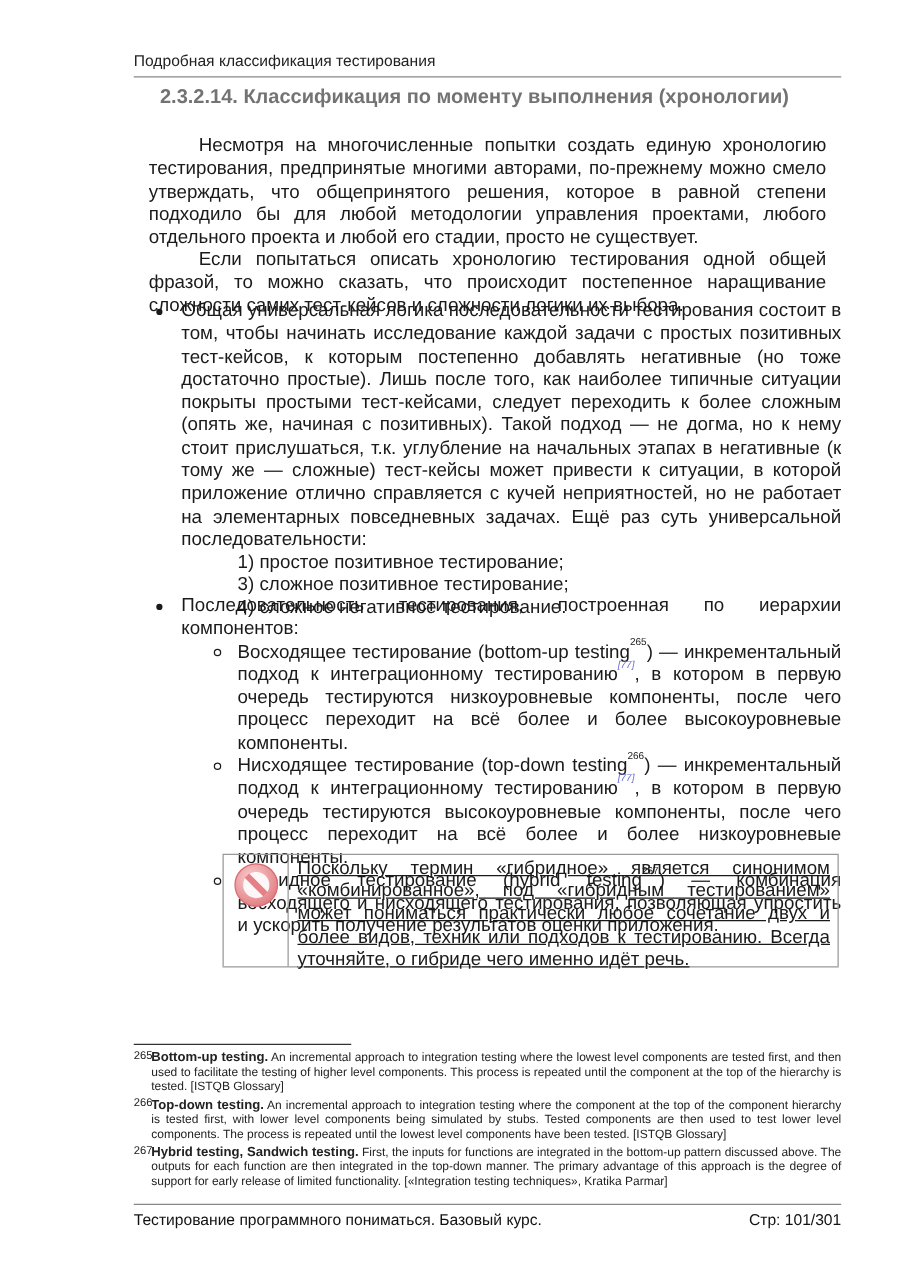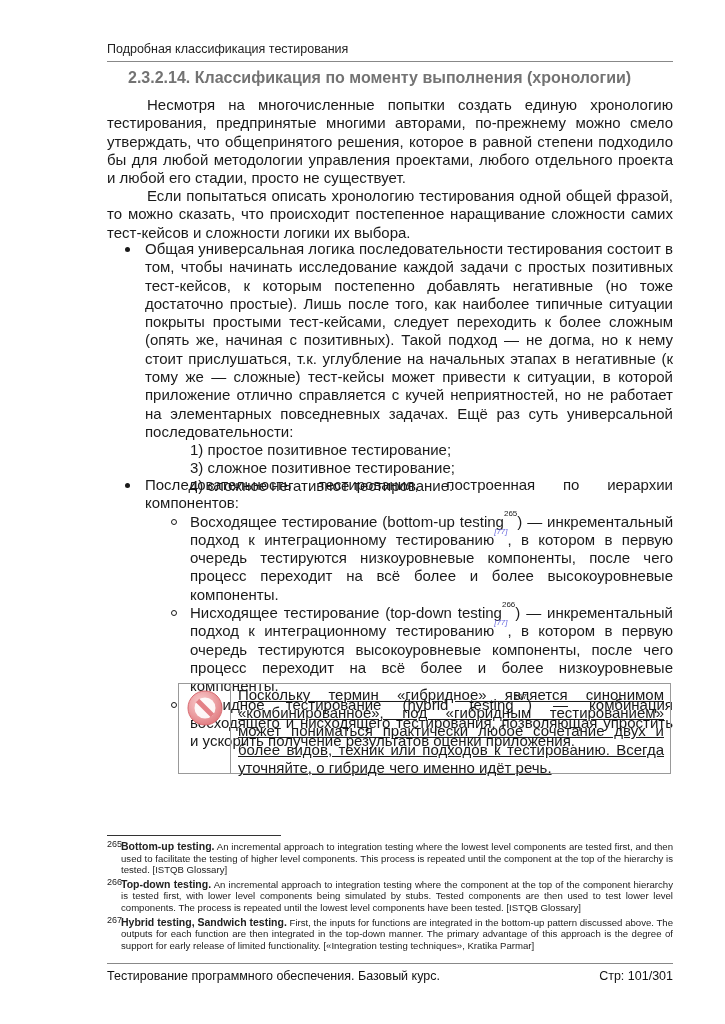--- a/index.html
+++ b/index.html
@@ -13,21 +13,21 @@
     padding-bottom: 5px; border-bottom: 1px solid #888;
   }
   .section-title {
     position: absolute; left: 128px; top: 69px;
     font-size: 16px; font-weight: bold; color: #737373; white-space: nowrap;
   }
   .body-text {
     position: absolute; left: 107px; width: 566px;
     font-size: 15px; line-height: 18.3px; text-align: justify;
   }
-  .para { text-indent: 40px; margin: 0; }
+  .para { text-indent: 40px; margin: 12px; }
   .p1 { top: 96px; }
   .p2 { top: 187px; }
   .bullet-block { position: absolute; left: 107px; width: 566px; font-size: 15px; line-height: 18.3px; }
   .b1 { top: 240px; }
   .bullet-row { position: relative; padding-left: 38px; text-align: justify; }
   .bullet-dot {
     position: absolute; left: 18px; top: 7px; width: 5px; height: 5px;
     border-radius: 50%; background: #1a1a1a;
   }
   .numbered { padding-left: 83px; text-align: left; }
@@ -142,15 +142,15 @@
     <span class="fn-num">266</span>
     <span class="fn-term">Top-down testing.</span><span> An incremental approach to integration testing where the component at the top of the component hierarchy is tested first, with lower level components being simulated by stubs. Tested components are then used to test lower level components. The process is repeated until the lowest level components have been tested. [ISTQB Glossary]</span>
   </div>
   <div class="footnote">
     <span class="fn-num">267</span>
     <span class="fn-term">Hybrid testing, Sandwich testing.</span><span> First, the inputs for functions are integrated in the bottom-up pattern discussed above. The outputs for each function are then integrated in the top-down manner. The primary advantage of this approach is the degree of support for early release of limited functionality. [«Integration testing techniques», Kratika Parmar]</span>
   </div>
 </div>
 
 <div class="page-footer">
-  <span>Тестирование программного обеспечения. Базовый курс.</span>
+  <span>Тестирование программного пониматься. Базовый курс.</span>
   <span>Стр: 101/301</span>
 </div>
 
 </body></html>

